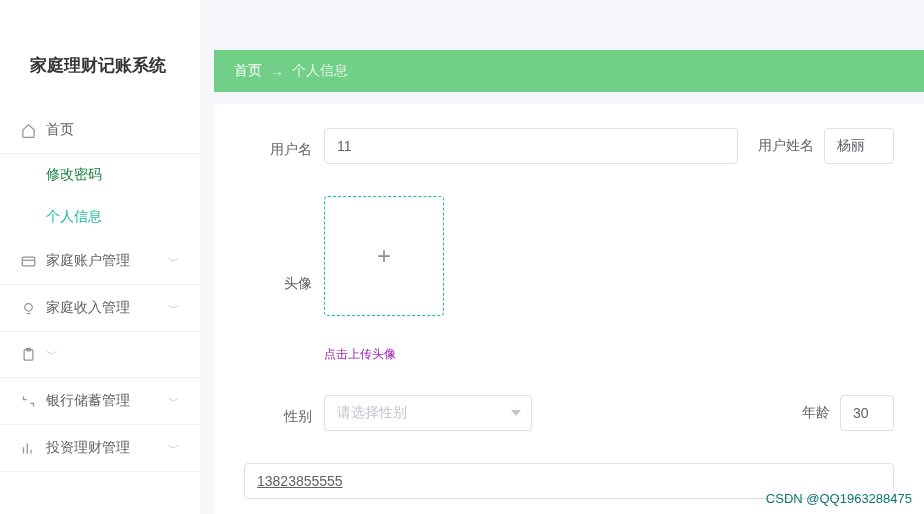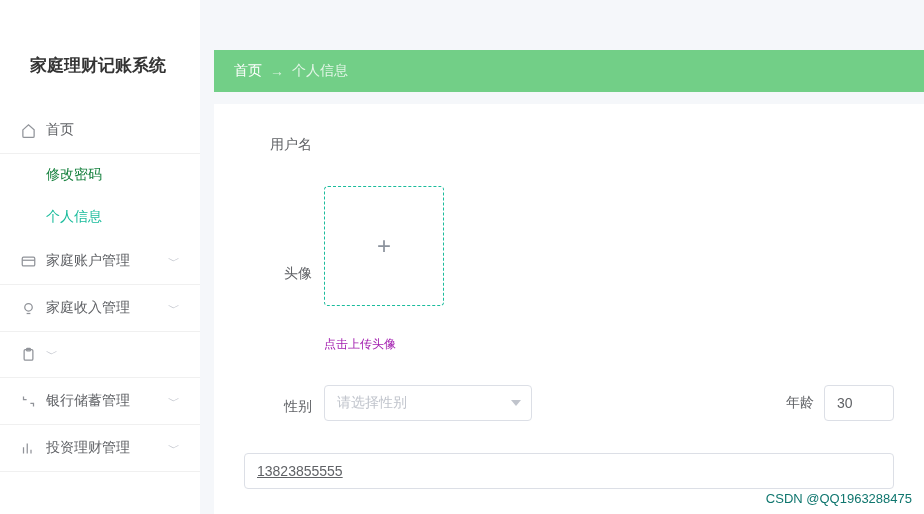--- a/index.html
+++ b/index.html
@@ -19,21 +19,21 @@
     .breadcrumb { background: #72cf87; color: #fff; padding: 12px 20px; font-size: 14px; display: flex; align-items: center; gap: 8px; }
     .breadcrumb .home { color: #fff; font-weight: 500; }
     .breadcrumb .sep { color: rgba(255,255,255,0.7); }
     .breadcrumb .current { color: rgba(255,255,255,0.8); }
     .content { background: #fff; padding: 24px 30px; flex: 1; margin-top: 12px; overflow: auto; }
     .form-row { display: flex; align-items: center; margin-bottom: 32px; }
     .form-row .label { width: 80px; text-align: right; color: #606266; padding-right: 12px; padding-top: 8px; font-size: 14px; }
     .form-row .field { flex: 1; display: flex; gap: 20px; align-items: flex-start; }
     .input { height: 36px; border: 1px solid #dcdfe6; border-radius: 4px; padding: 0 12px; font-size: 14px; color: #606266; outline: none; background: #fff; }
     .input.wide { flex: 1; min-width: 380px; }
-    .input.short { width: 70px; }
+    .input.short { width: 54px; }
     .select { height: 36px; border: 1px solid #dcdfe6; border-radius: 4px; padding: 0 30px 0 12px; font-size: 14px; color: #c0c4cc; width: 208px; position: relative; display: flex; align-items: center; cursor: pointer; background: #fff; }
     .select::after { content: ""; position: absolute; right: 10px; top: 50%; width: 0; height: 0; border-left: 5px solid transparent; border-right: 5px solid transparent; border-top: 6px solid #c0c4cc; transform: translateY(-50%); }
     .upload-box { width: 120px; height: 120px; border: 1px dashed #1abc9c; border-radius: 4px; display: flex; align-items: center; justify-content: center; cursor: pointer; color: #8c939d; font-size: 24px; font-weight: 200; }
     .upload-hint { color: #a21caf; font-size: 12px; margin-top: 10px; }
     .btn-primary { background: #1abc9c; color: #fff; border: none; border-radius: 4px; padding: 9px 22px; font-size: 14px; cursor: pointer; }
     .pair { display: flex; align-items: center; gap: 10px; }
     .pair .plabel { color: #606266; font-size: 14px; white-space: nowrap; }
     .watermark { position: fixed; bottom: 8px; right: 12px; color: #0f766e; font-size: 13px; }
   </style>
 </head>
@@ -110,20 +110,27 @@
     <div class="topbar-gap"></div>
     <div class="breadcrumb">
       <span class="home">首页</span>
       <span class="sep">→</span>
       <span class="current">个人信息</span>
     </div>
     <div class="content">
 
       <div class="form-row">
         <div class="label">用户名</div>
+        <div class="field">
+          <input class="input wide" value="11" style="">
+          <div class="pair">
+            <span class="plabel">用户姓名</span>
+            <input class="input short" style="width: 70px;" value="杨丽">
+          </div>
+        </div>
       </div>
 
       <div class="form-row">
         <div class="label">头像</div>
         <div class="field" style="flex-direction:column">
           <div class="upload-box">
             <span>+</span>
           </div>
           <div class="upload-hint">点击上传头像</div>
         </div>

